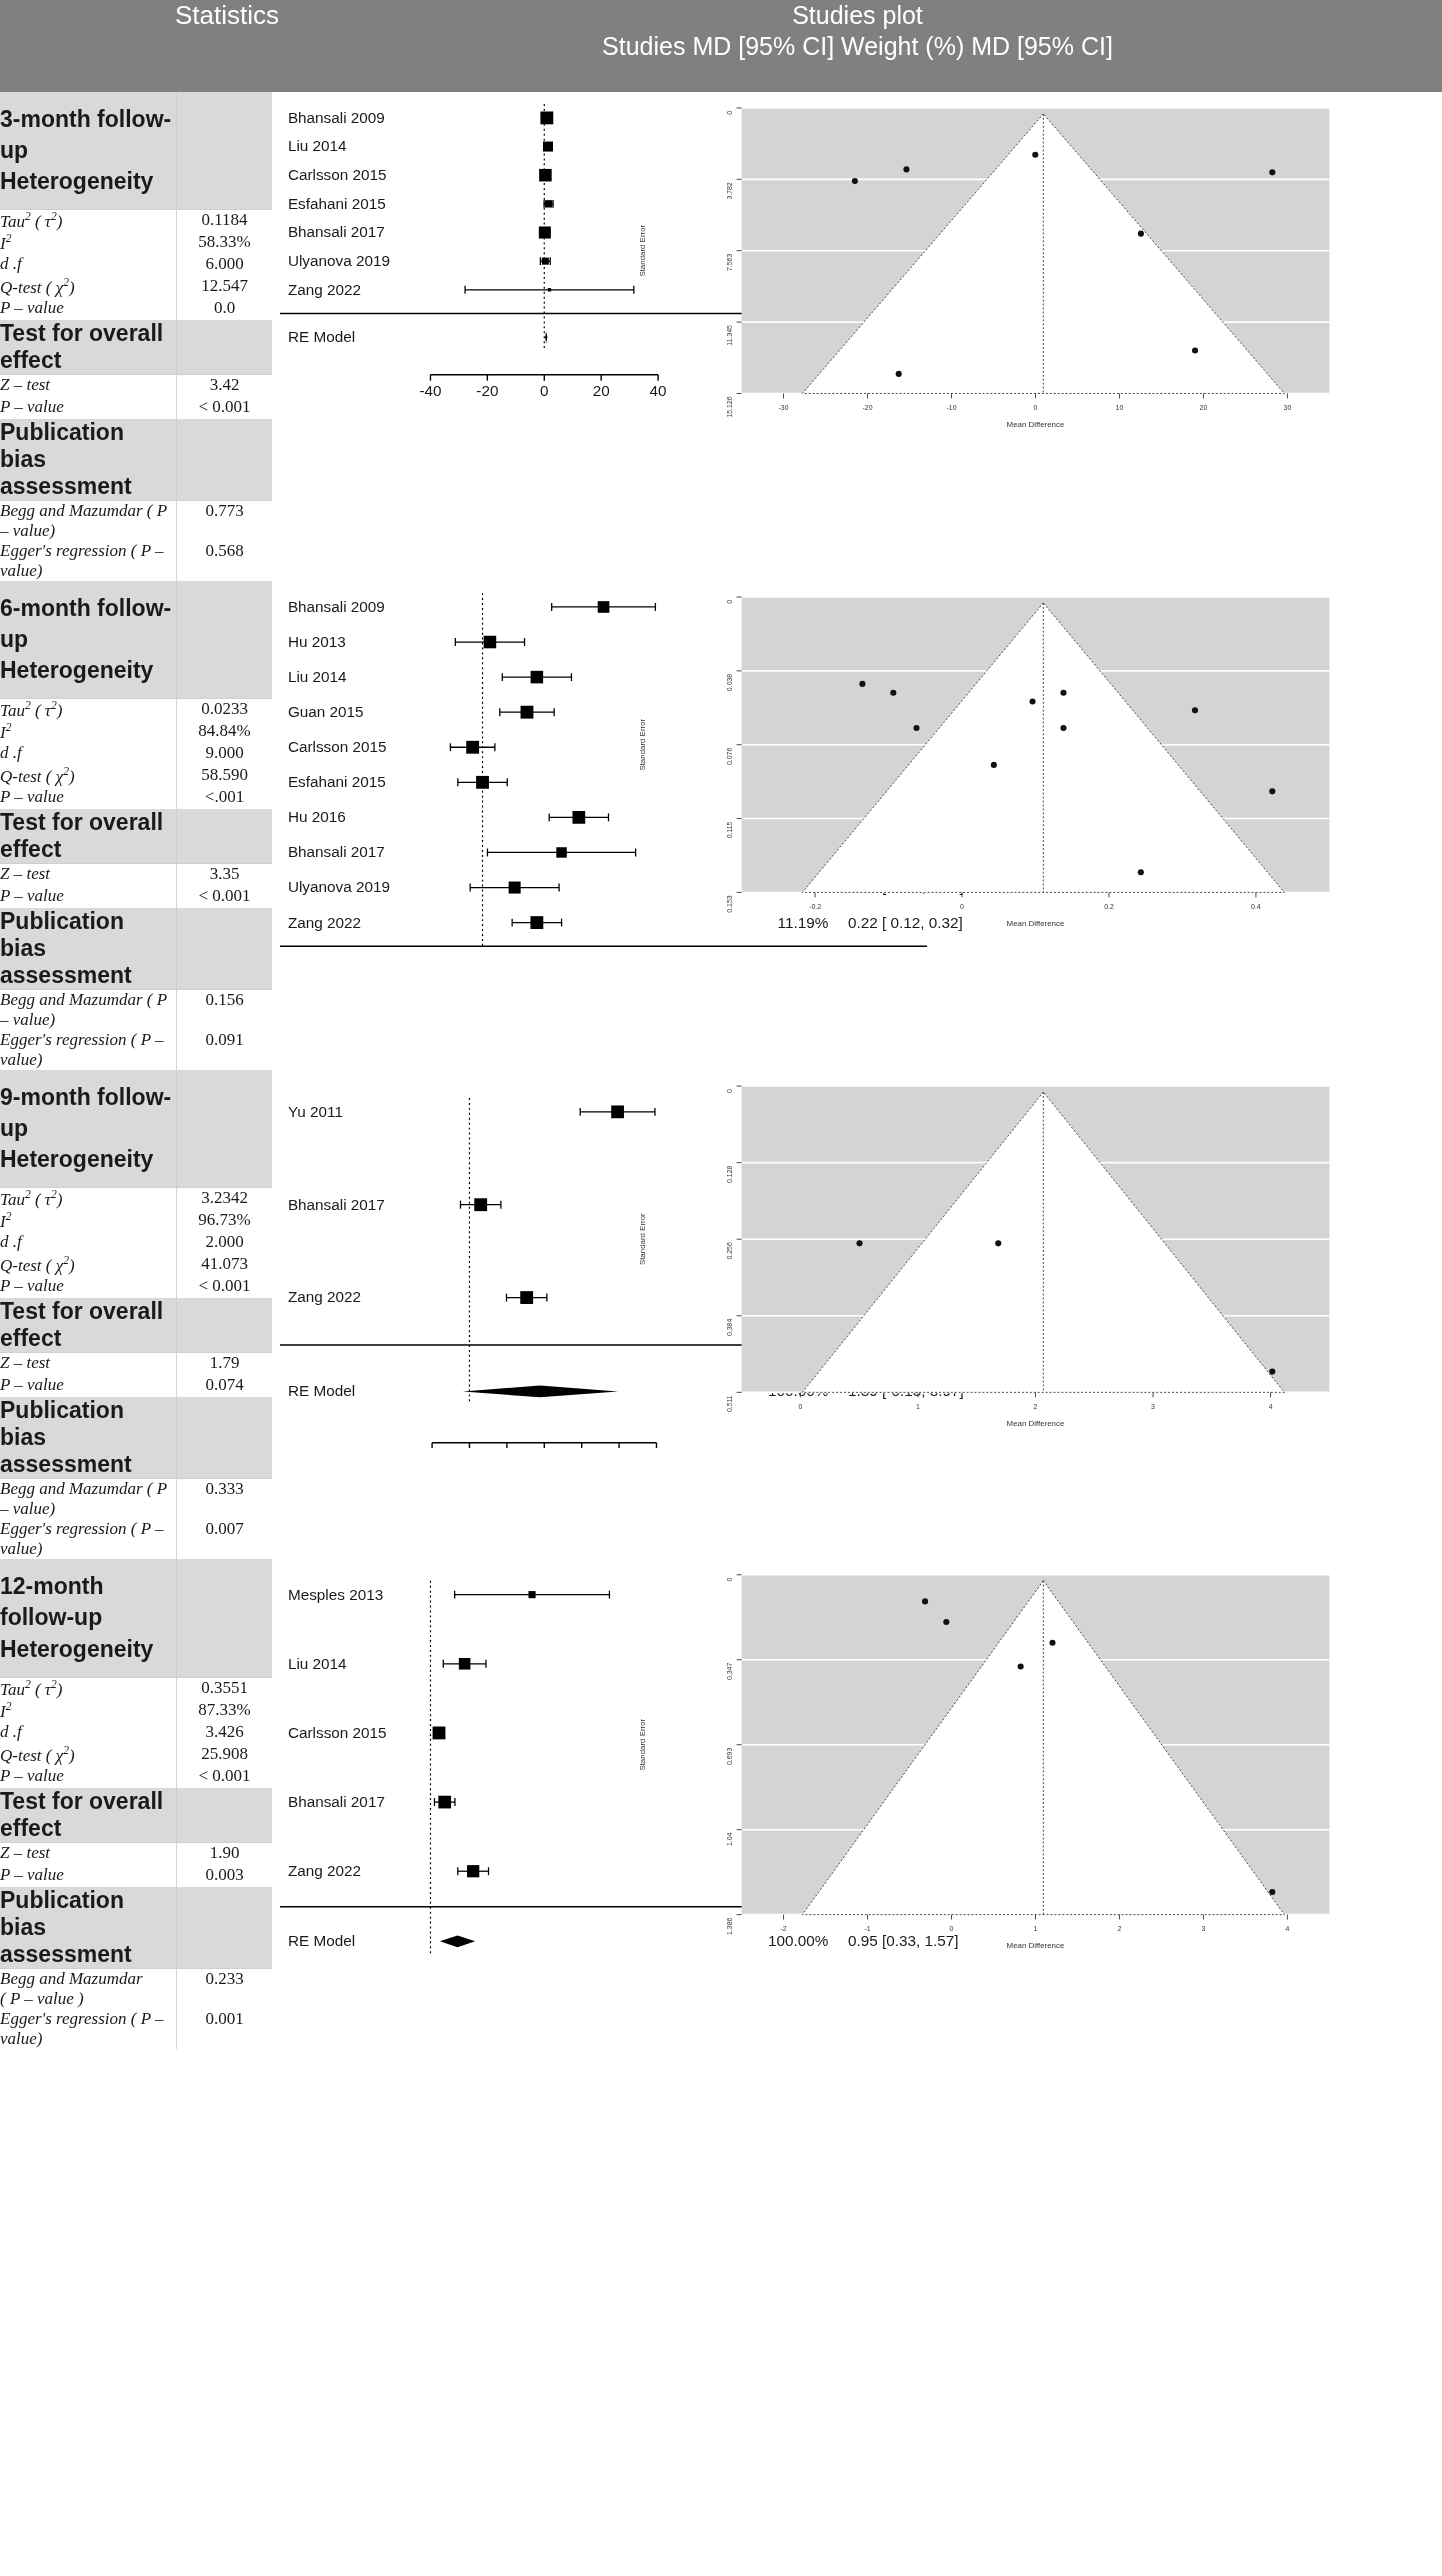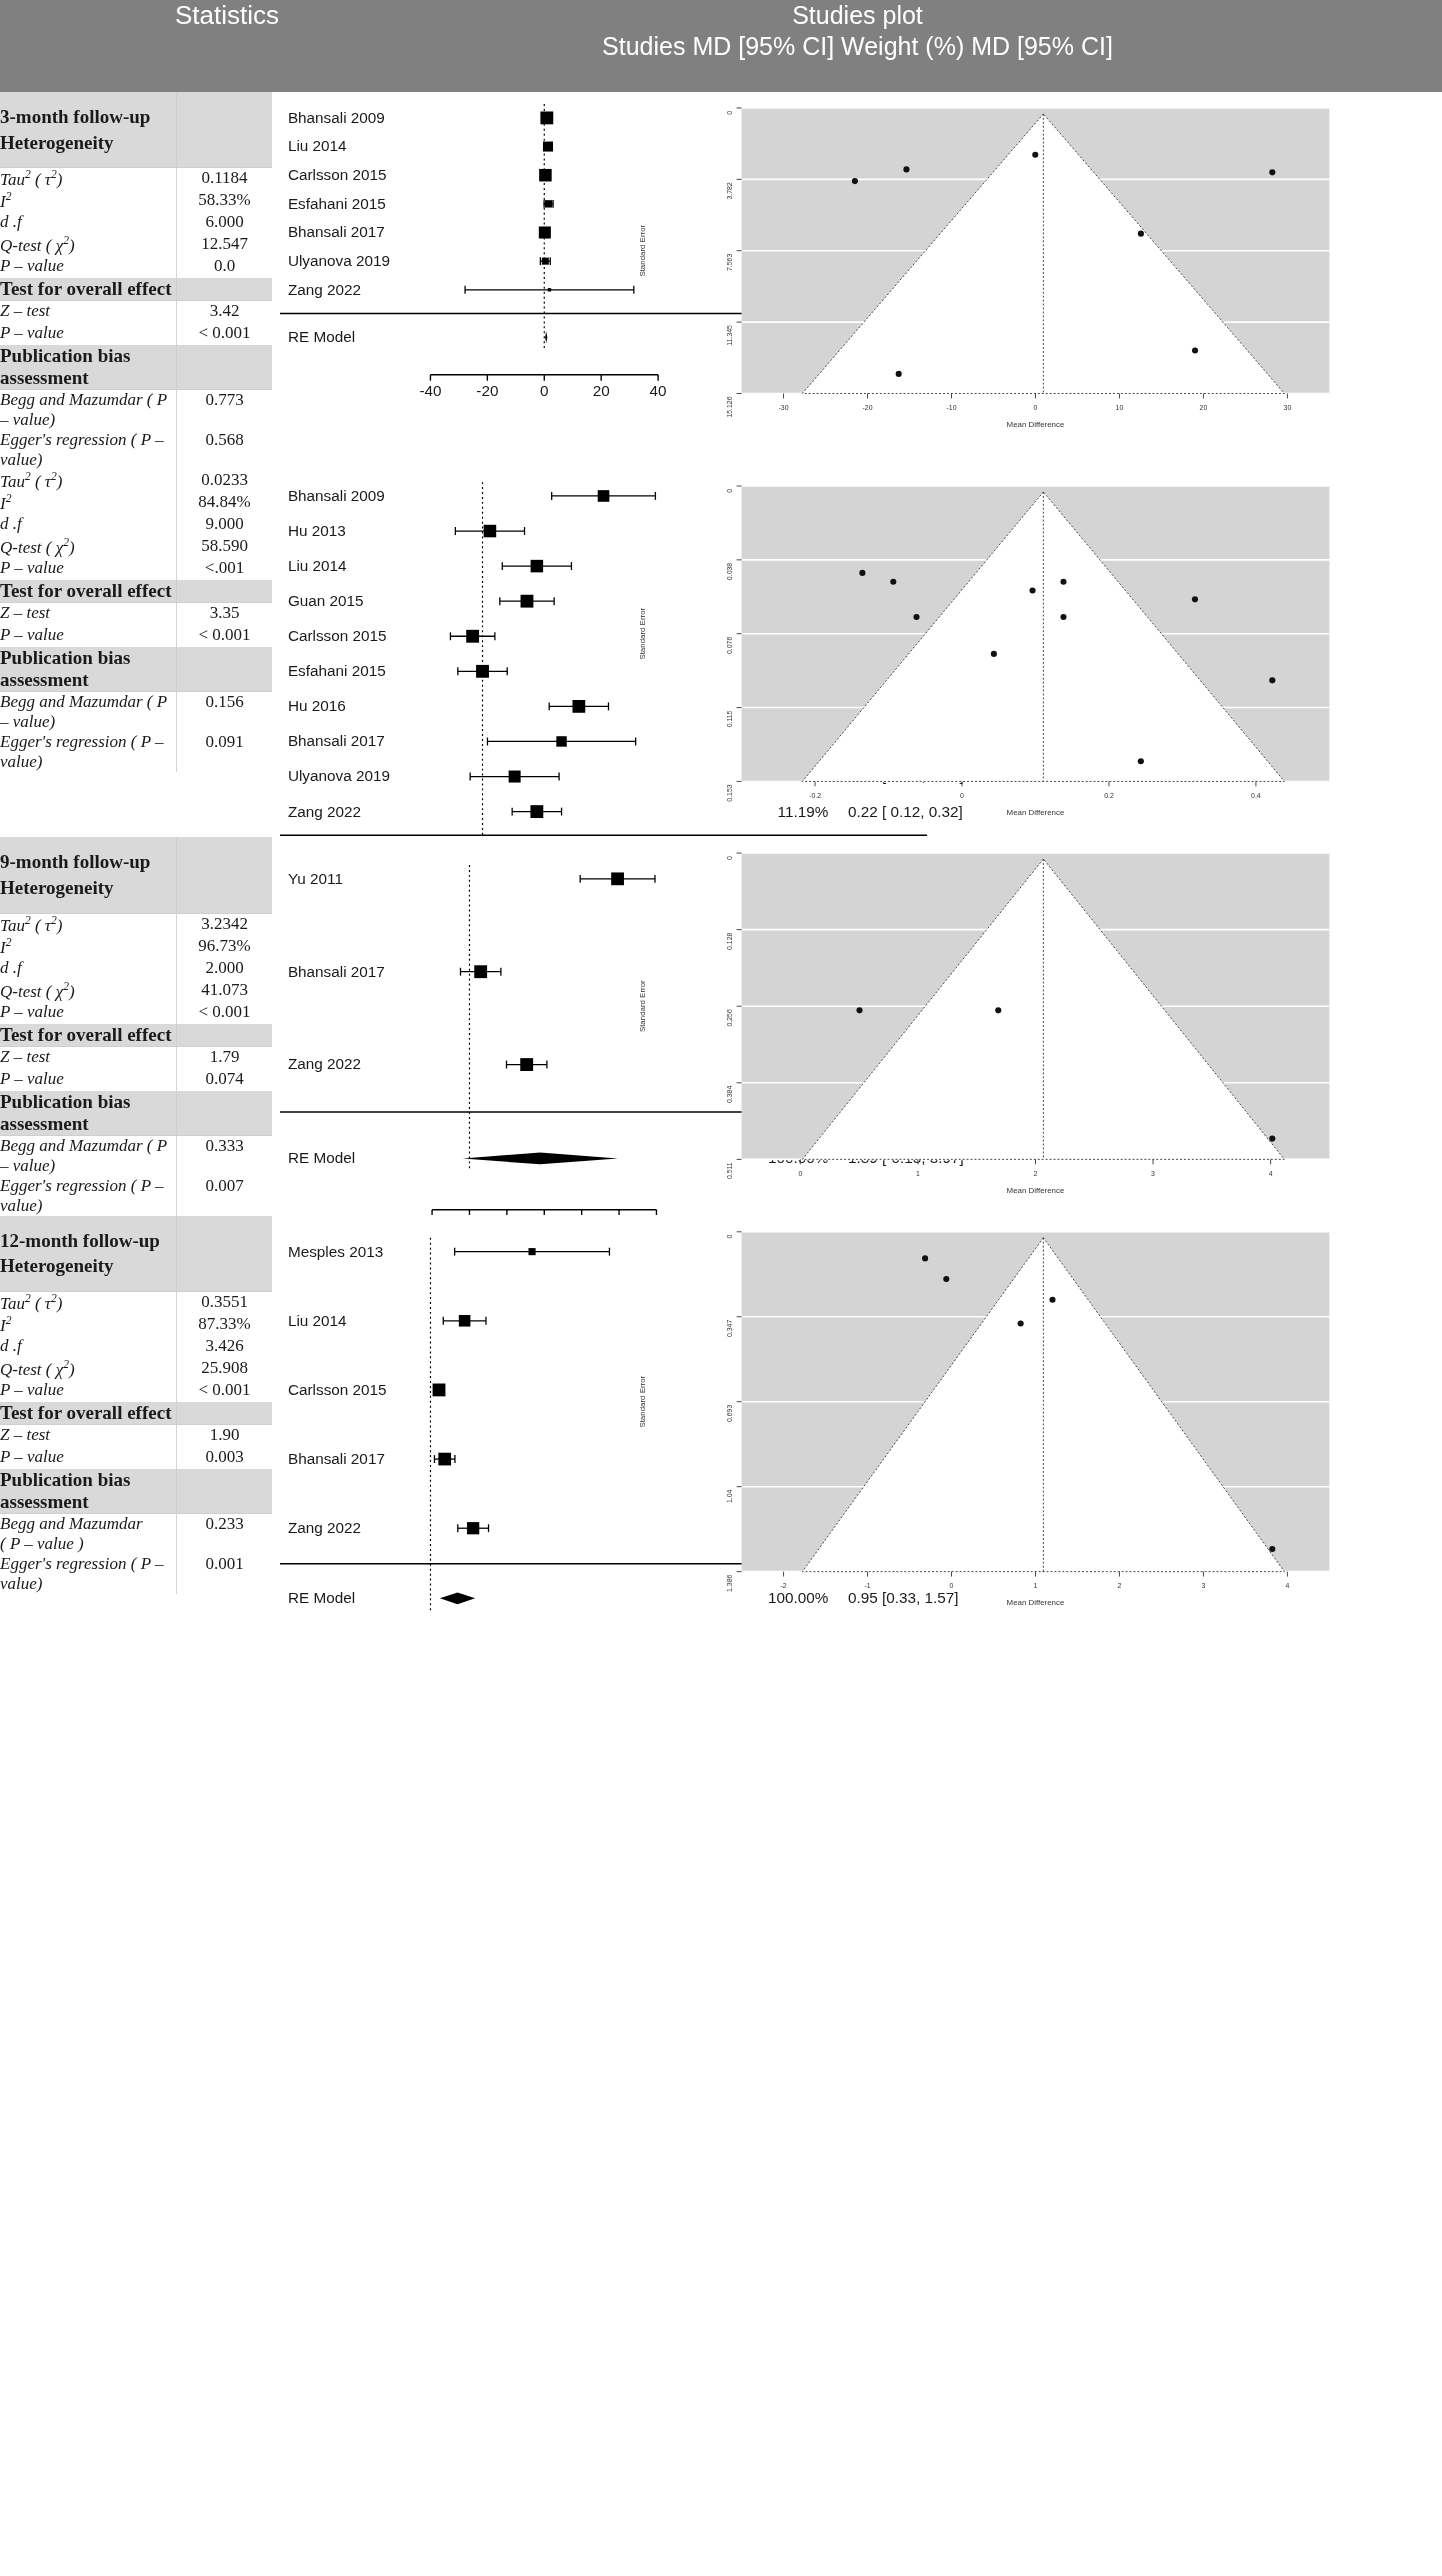--- a/index.html
+++ b/index.html
@@ -14,22 +14,22 @@
   .hdr .h-stats{font-size:26px;}
   .hdr .h-forest{font-size:25px;line-height:1.22;}
   .hdr .h-funnel{font-size:25px;border-right:0;}
   
   .stats{width:100%;border-collapse:collapse;table-layout:fixed;}
   .stats td{border-bottom:1px solid #d4d4d4;padding:9px 12px;font-size:17px;
             font-family:"Liberation Serif",serif;height:22px;}
   .stats td.lbl{font-style:italic;}
   .stats td.val{text-align:center;width:95px;border-left:1px solid #d4d4d4;
                 font-family:"Liberation Serif",serif;font-style:normal;}
-  .stats tr.band td{background:#d9d9d9;font-family:Liberation Serif, serif;
-                    font-style:normal;font-weight:bold;font-size:19px;border-bottom:1px solid #cfcfcf;}
+  .stats tr.band td{background:#d9d9d9;font-family:Liberation Sans, sans-serif;
+                    font-style:normal;font-weight:bold;font-size:23px;border-bottom:1px solid #cfcfcf;}
   .stats tr.band.tall td{padding-top:12px;padding-bottom:12px;line-height:1.35;}
   .stats tr.band td.val{border-left:1px solid #cfcfcf;}
   sup{font-size:.68em;vertical-align:super;}
   
   .cell-stats{border-right:1px solid #c8c8c8;border-bottom:1px solid #c8c8c8;}
   .cell-forest{border-right:1px solid #c8c8c8;border-bottom:1px solid #c8c8c8;position:relative;}
   .cell-funnel{border-bottom:1px solid #c8c8c8;position:relative;}
   .forest-wrap{position:relative;}
   .funnel-wrap{position:relative;}
   svg{display:block;}
@@ -251,20 +251,24 @@
                 <text x="672.5" y="322" class="fn-txt" text-anchor="middle" font-size="11">30</text>
                 <text x="417.5" y="339" class="fn-lab" text-anchor="middle" font-size="12">Mean Difference</text>
               </svg>
             </div>
           </td>
         </tr>
         <tr>
           <td class="cell-stats" colspan="2">
             <table class="stats">
               <tbody>
+                <tr class="band tall">
+                  <td><span>6-month follow-up</span><br><span>Heterogeneity</span></td>
+                  <td class="val"></td>
+                </tr>
                 <tr>
                   <td class="lbl"><i>Tau</i><sup>2</sup> <i>( τ</i><sup>2</sup><i>)</i></td>
                   <td class="val">0.0233</td>
                 </tr>
                 <tr>
                   <td class="lbl"><i>I</i><sup>2</sup></td>
                   <td class="val">84.84%</td>
                 </tr>
                 <tr>
                   <td class="lbl"><i>d .f</i></td>

